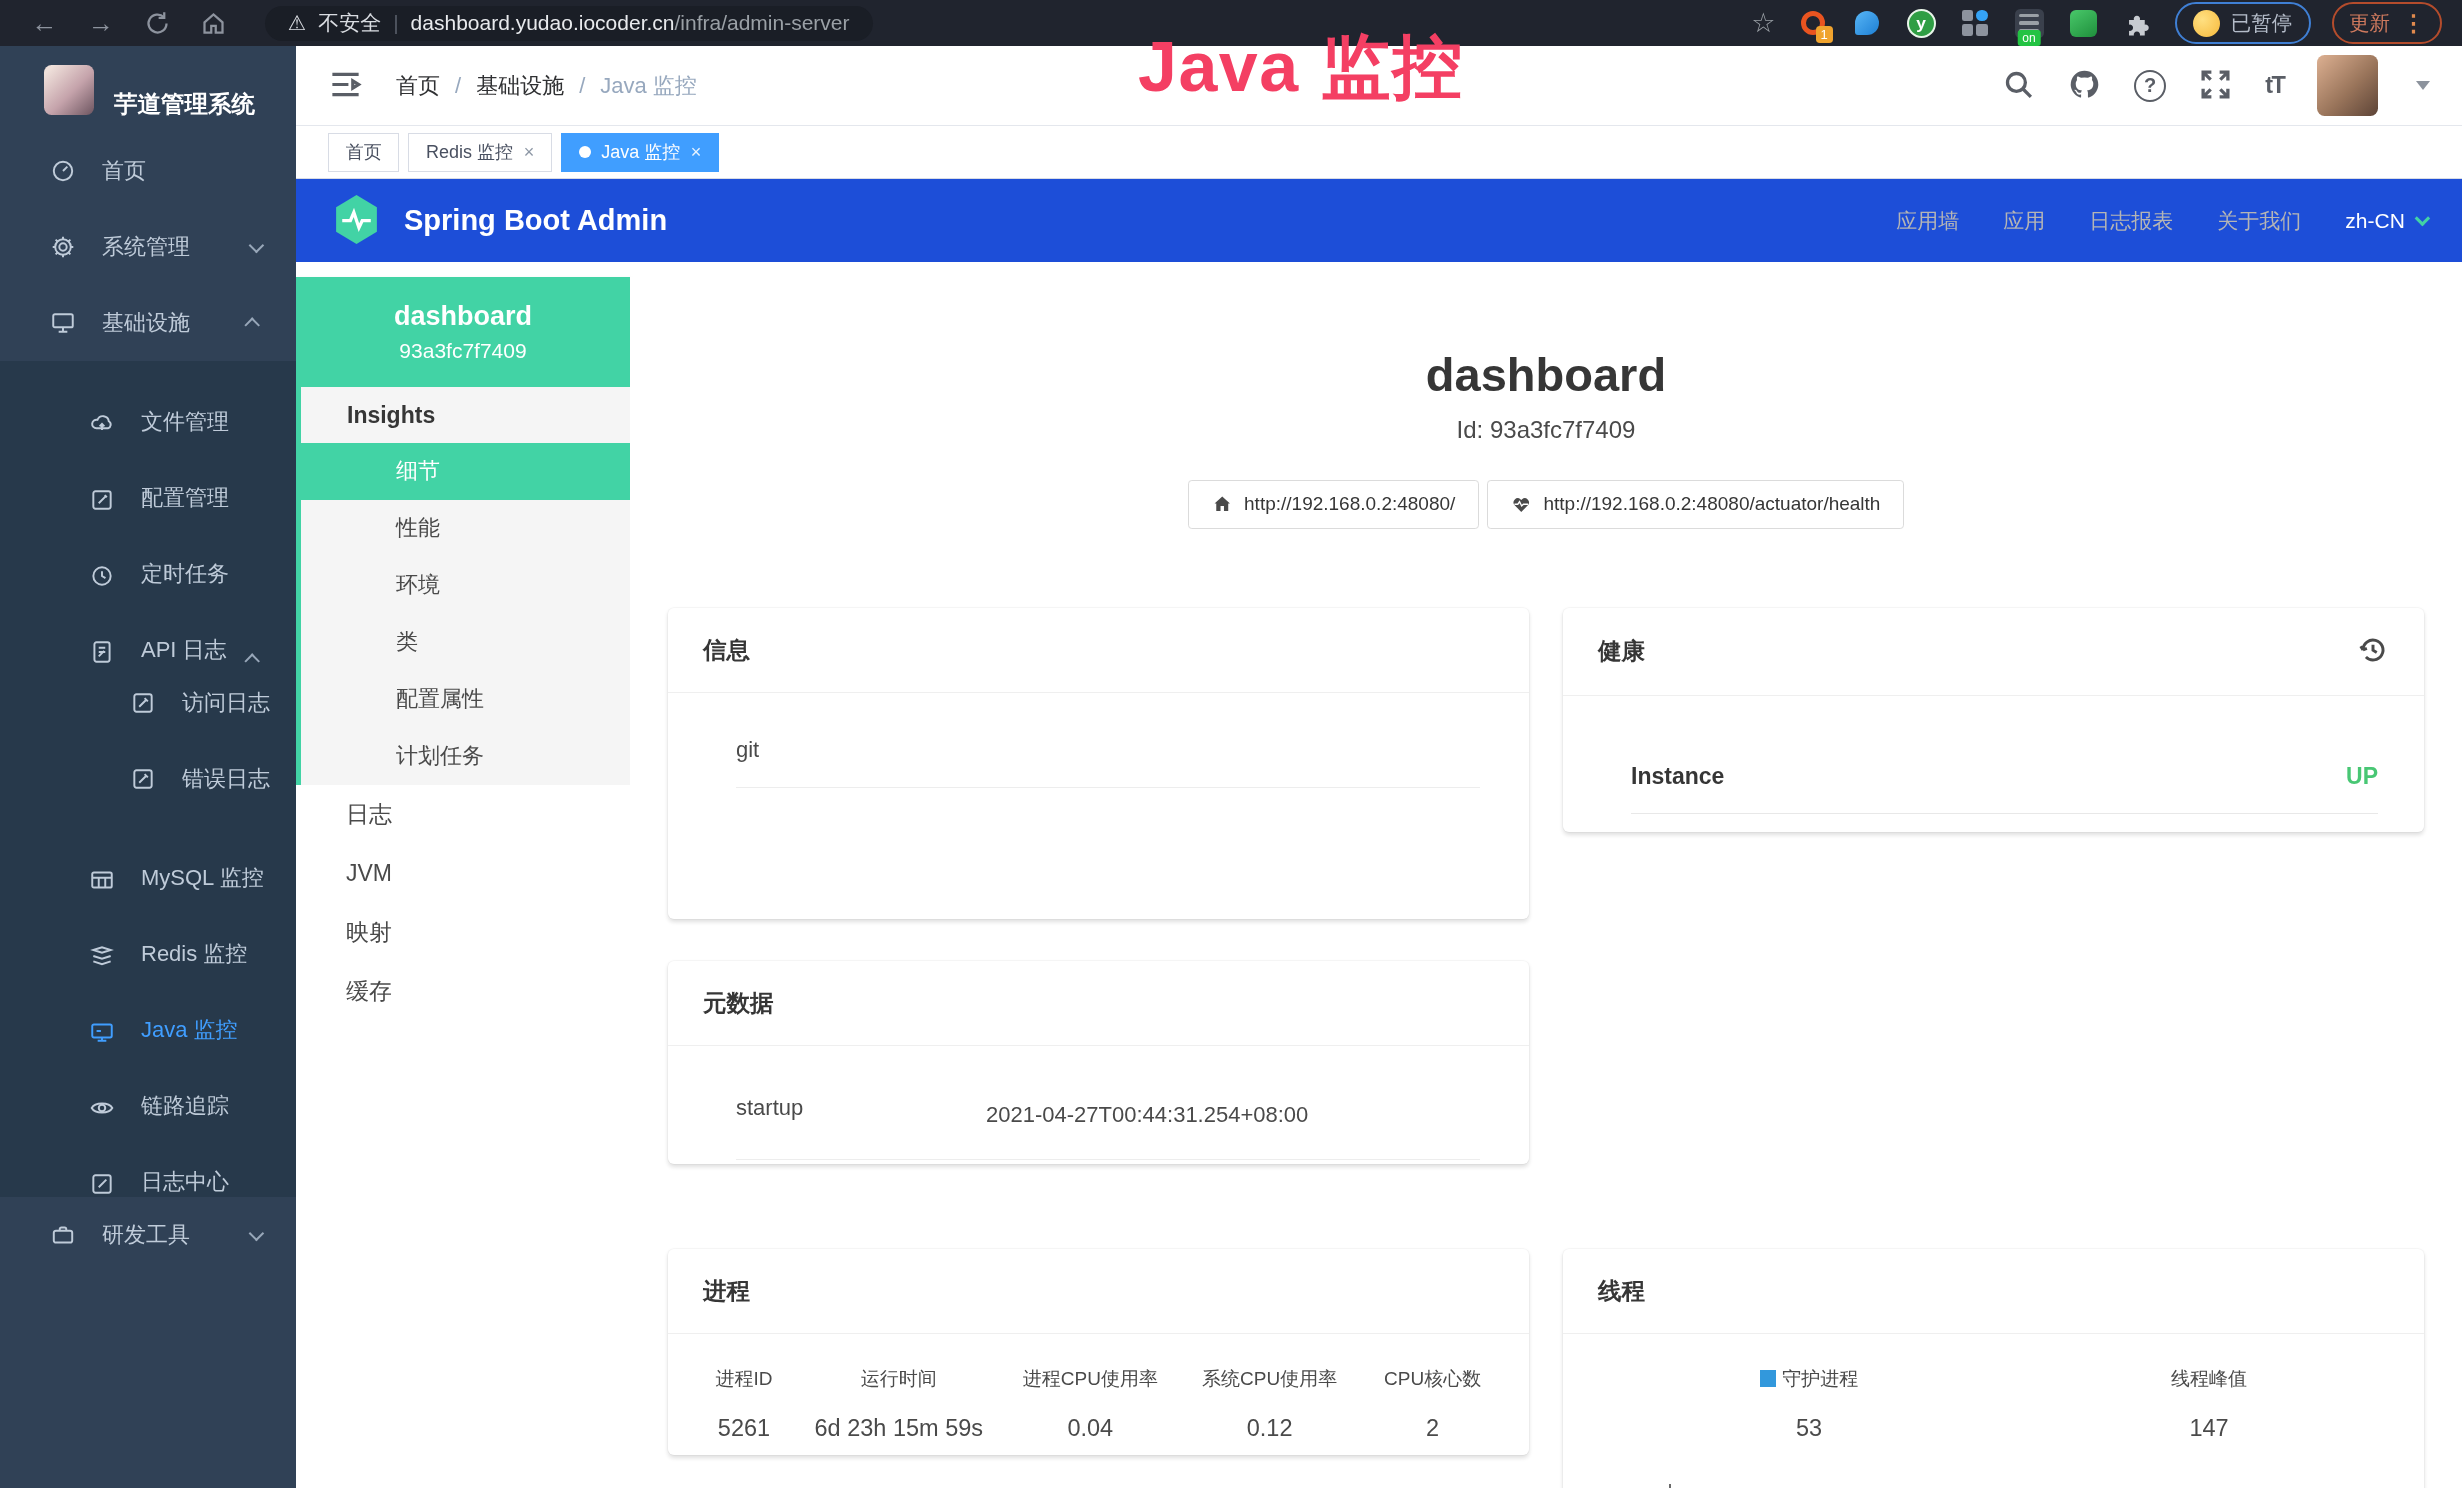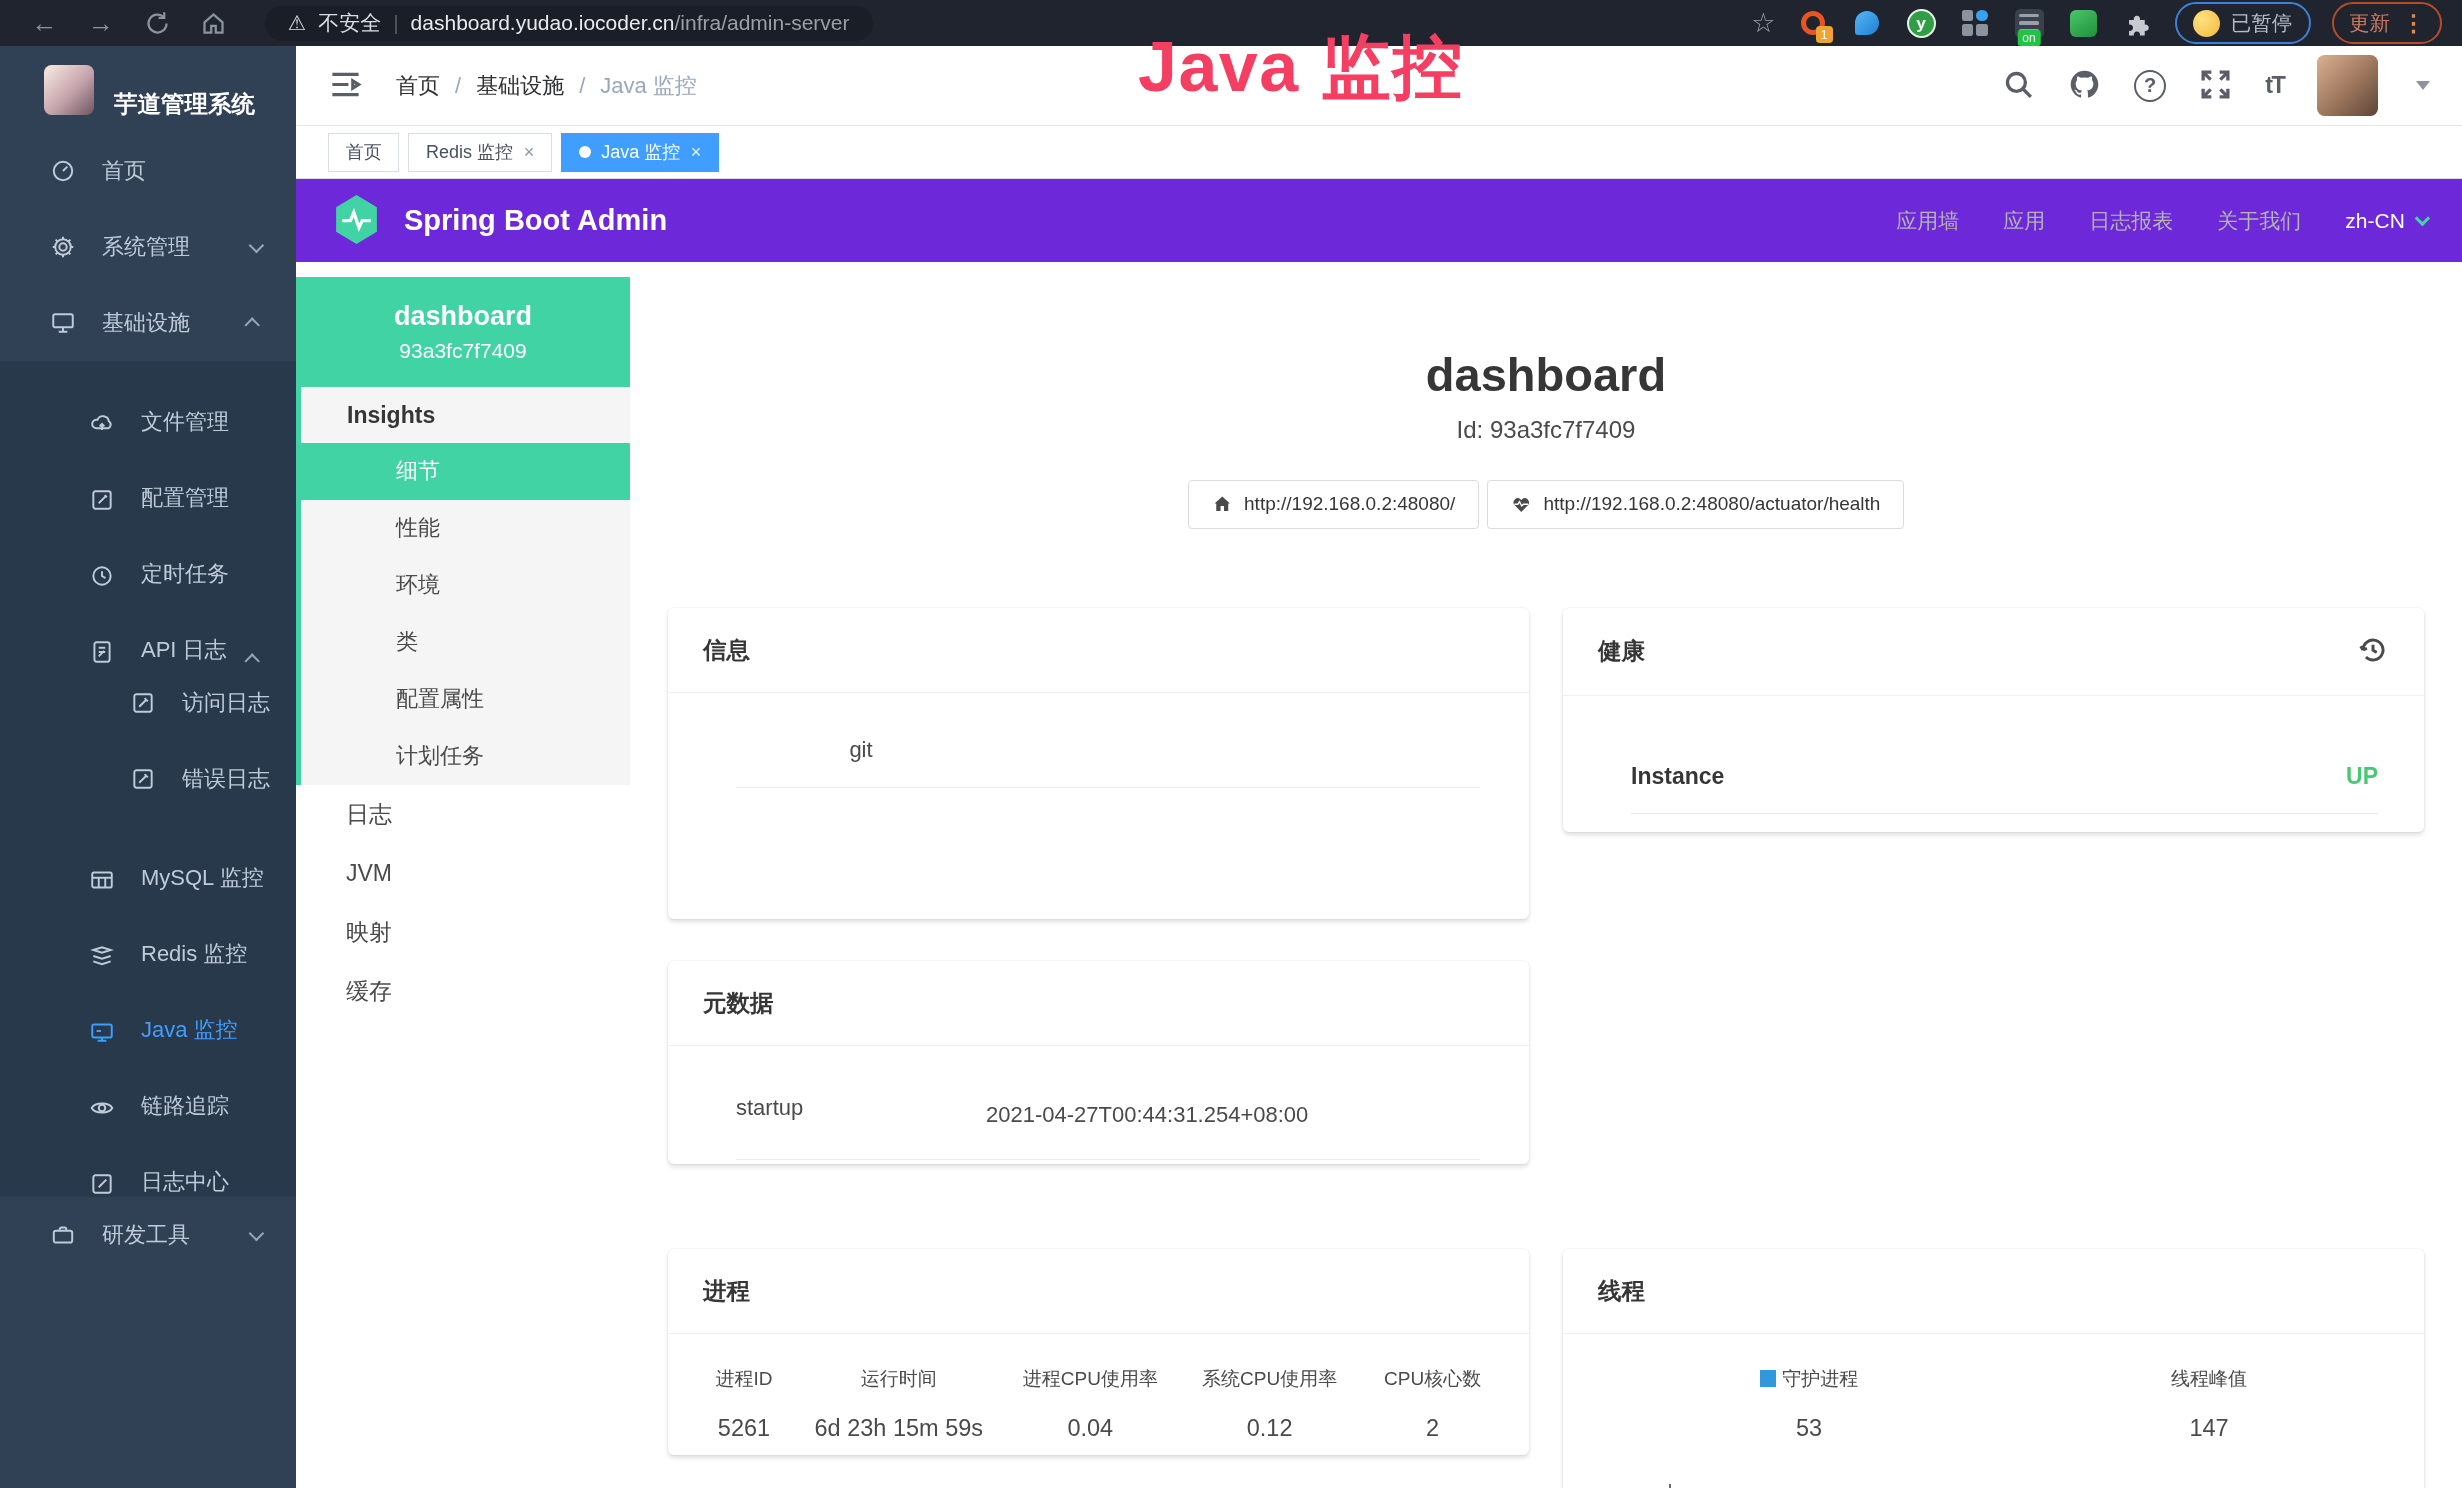--- a/index.html
+++ b/index.html
@@ -75,21 +75,21 @@
   .avatar { width:61px; height:61px; border-radius:7.6px; background:linear-gradient(135deg,#d7ab8d 5%,#9a755b 55%,#5d4437); }
   .caret-down { width:0; height:0; border-left:7.6px solid transparent; border-right:7.6px solid transparent; border-top:9px solid #8c939d; margin-left:4.6px; }
 
   .tagsbar { height:53px; background:#fff; border-bottom:0.8px solid #d8dce5; display:flex; align-items:center; padding-left:32px; gap:9px; flex-shrink:0; }
   .tag { height:39px; display:flex; align-items:center; gap:10.6px; padding:0 16.7px; border:0.8px solid #d8dce5; background:#fff; color:#495060; font-size:18px; }
   .tag .x { font-size:18px; color:#8d97a5; }
   .tag.active { background:#409eff; border-color:#409eff; color:#fff; }
   .tag.active .x { color:#eaf4ff; }
   .tag .dot { width:12px; height:12px; border-radius:50%; background:#fff; }
 
-  .sba-nav { height:83px; background:#6d28d9; display:flex; align-items:center; padding:0 36px; flex-shrink:0; }
+  .sba-nav { height:83px; background:#1d4ed8; display:flex; align-items:center; padding:0 36px; flex-shrink:0; }
   .sba-logo svg { width:49px; height:53px; }
   .sba-brand { color:#fff; font-size:29px; font-weight:bold; margin-left:23px; }
   .sba-links { margin-left:auto; display:flex; align-items:center; gap:44px; font-size:21px; color:#b5b5b5; }
   .sba-lang { color:#fff; display:flex; align-items:center; gap:10.6px; }
   .chv-green { width:10.6px; height:10.6px; border-right:3px solid #42d3a5; border-bottom:3px solid #42d3a5; transform:rotate(45deg) translateY(-3px); }
 
   .sba-body { flex:1; display:flex; min-height:0; background:#4d7c0f;margin-top:15px; }
   .sba-side { width:334px; flex-shrink:0; background:#fff; display:flex; flex-direction:column; box-shadow:1.5px 0 3px rgba(0,0,0,.04); }
   .sba-side-header { height:110px; background:#42d3a5; color:#fff; display:flex; flex-direction:column; align-items:center; justify-content:center; gap:7.6px; flex-shrink:0; }
   .sba-app-name { font-size:27px; font-weight:bold; }
@@ -107,21 +107,21 @@
   .link-btn { height:49px; display:flex; align-items:center; gap:12px; border:0.8px solid #dbdbdb; border-radius:3.8px; background:#fff; padding:0 23px; font-size:19px; color:#363636; }
   .link-btn svg { width:20.5px; height:20.5px; fill:#4a4a4a; }
 
   .cards-grid { display:grid; grid-template-columns:861px 861px; grid-template-rows:311px 246px auto; column-gap:34px; row-gap:42px; margin:79px 0 0 38px; align-items:start; }
   .card { background:#fff; border-radius:6px; box-shadow:0 2.3px 4.6px rgba(10,10,10,.13), 0 0 0 0.8px rgba(10,10,10,.03); }
   .card-header { display:flex; align-items:center; padding:26px 35px; border-bottom:1.5px solid #efefef; }
   .card-title { font-size:23.5px; font-weight:bold; color:#363636; }
   .history-icon { margin-left:auto; }
   .history-icon svg { width:32px; height:32px; stroke:#4a4a4a; fill:none; stroke-width:2.2; }
 
-  .card-info { height:311px;text-align:center; }
+  .card-info { height:311px; }
   .info-body { padding:44px 49px 0 68px; }
   .kv-row { display:flex; border-bottom:1.5px solid #ededed; padding-bottom:24px; }
   .kv-label { width:250px; flex-shrink:0; font-size:22px; color:#4a4a4a; }
   .kv-lines { font-size:22px; color:#4a4a4a; line-height:40px; }
   .kv-lines .indent { padding-left:21px; }
 
   .card-health { height:224px; }
   .health-body { padding:67px 46px 0 68px; }
   .health-row { display:flex; align-items:center; border-bottom:1.5px solid #e8e8e8; padding-bottom:23px; }
   .health-name { font-size:23px; font-weight:bold; color:#363636; }

